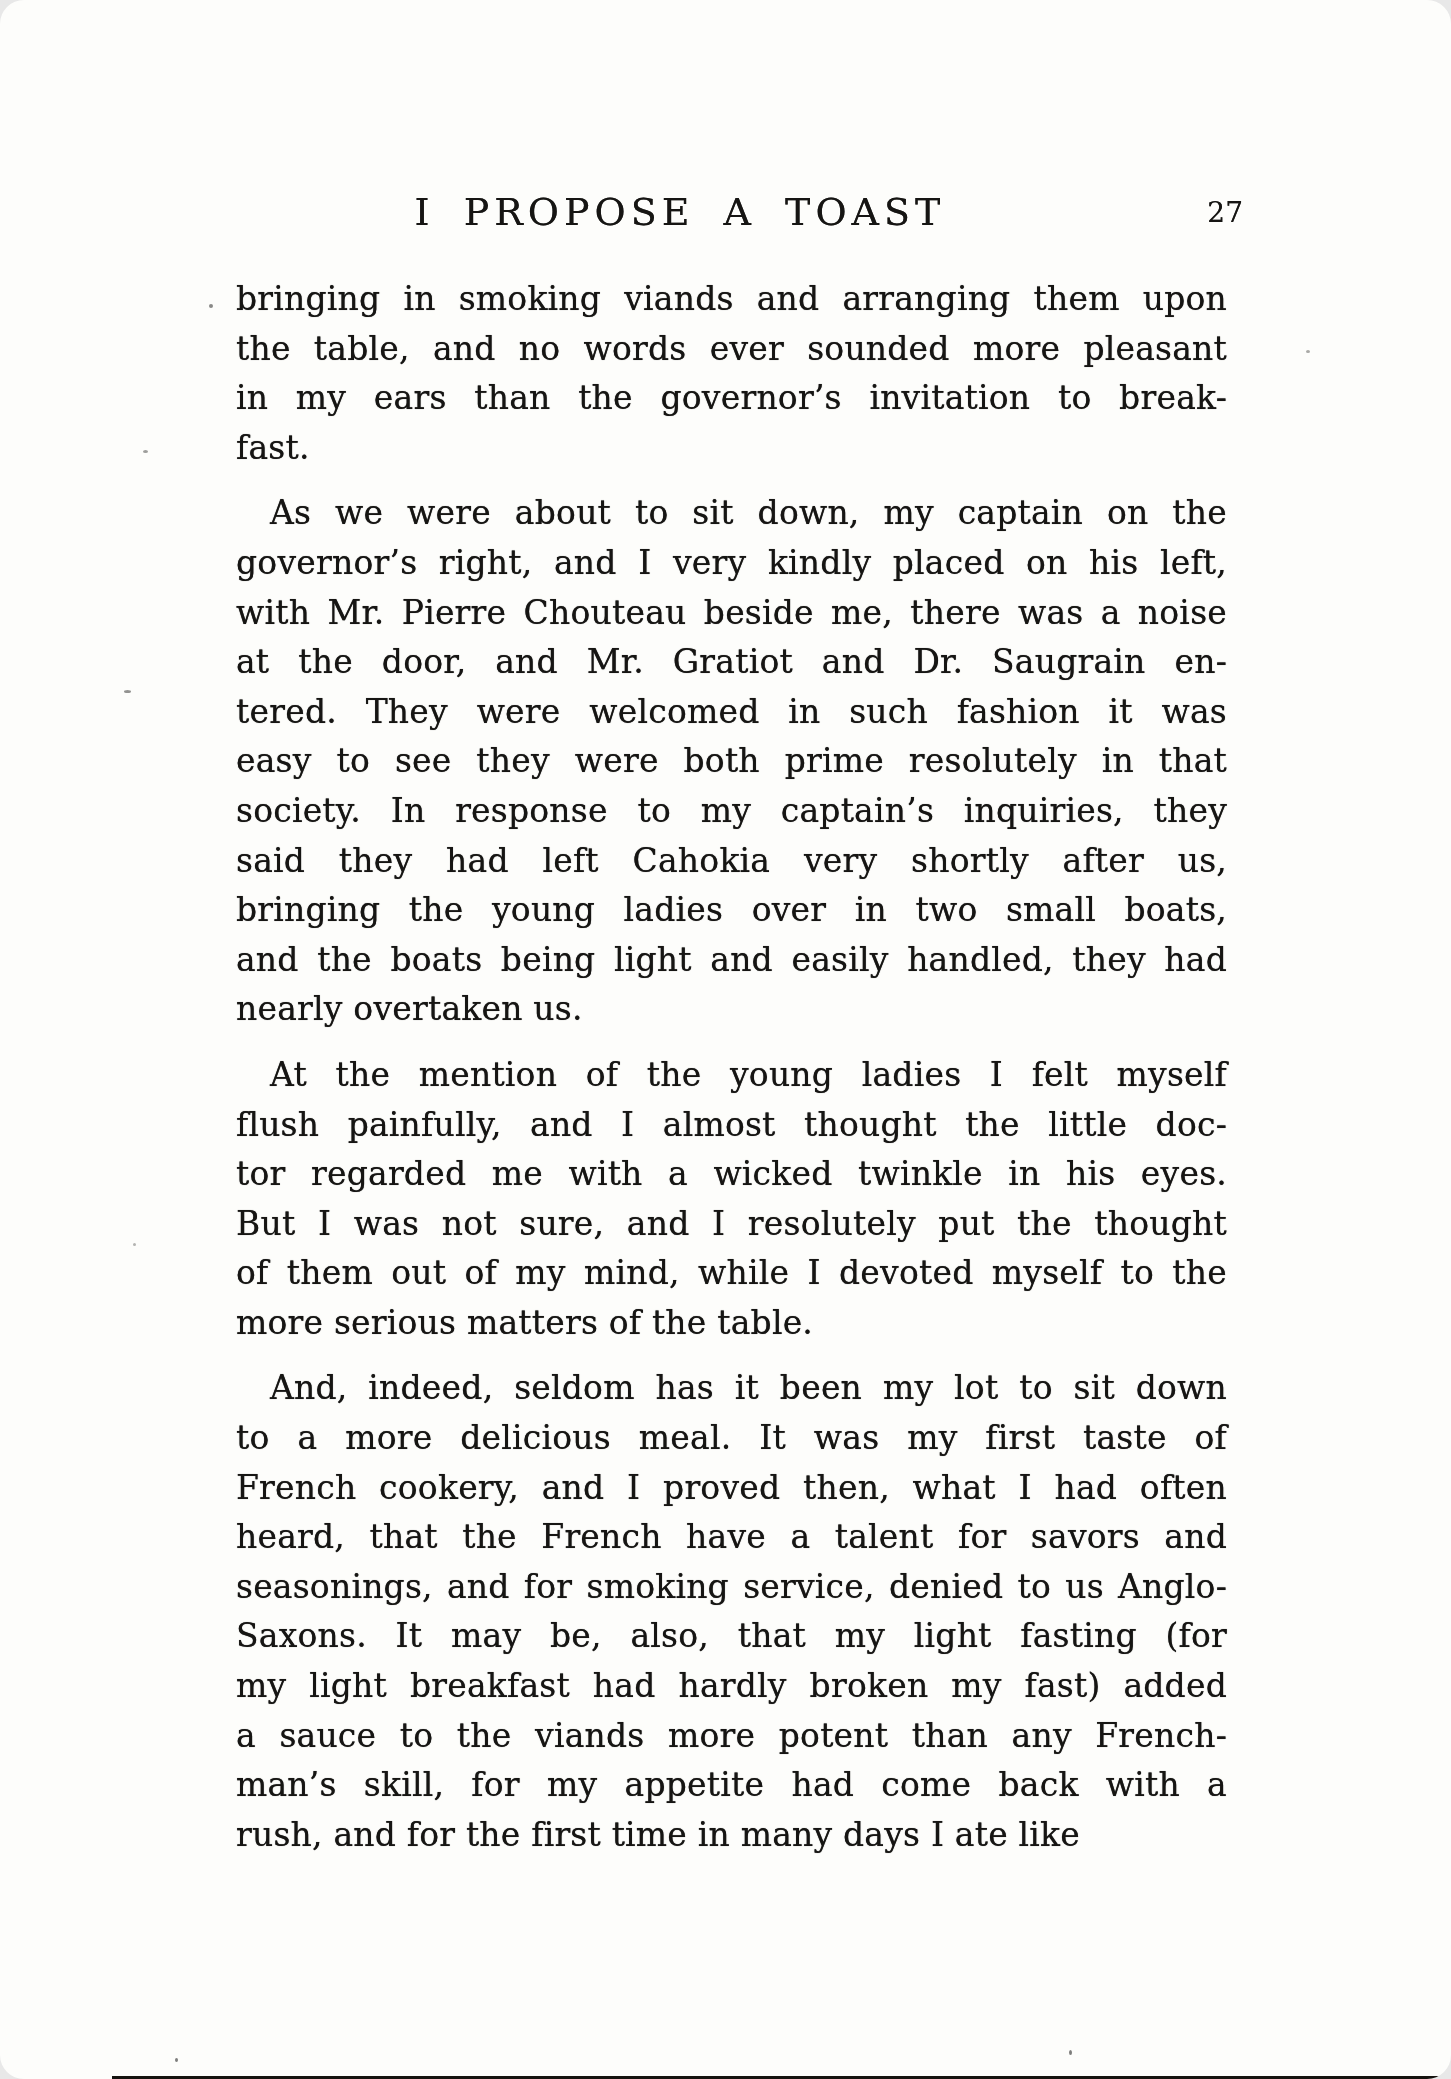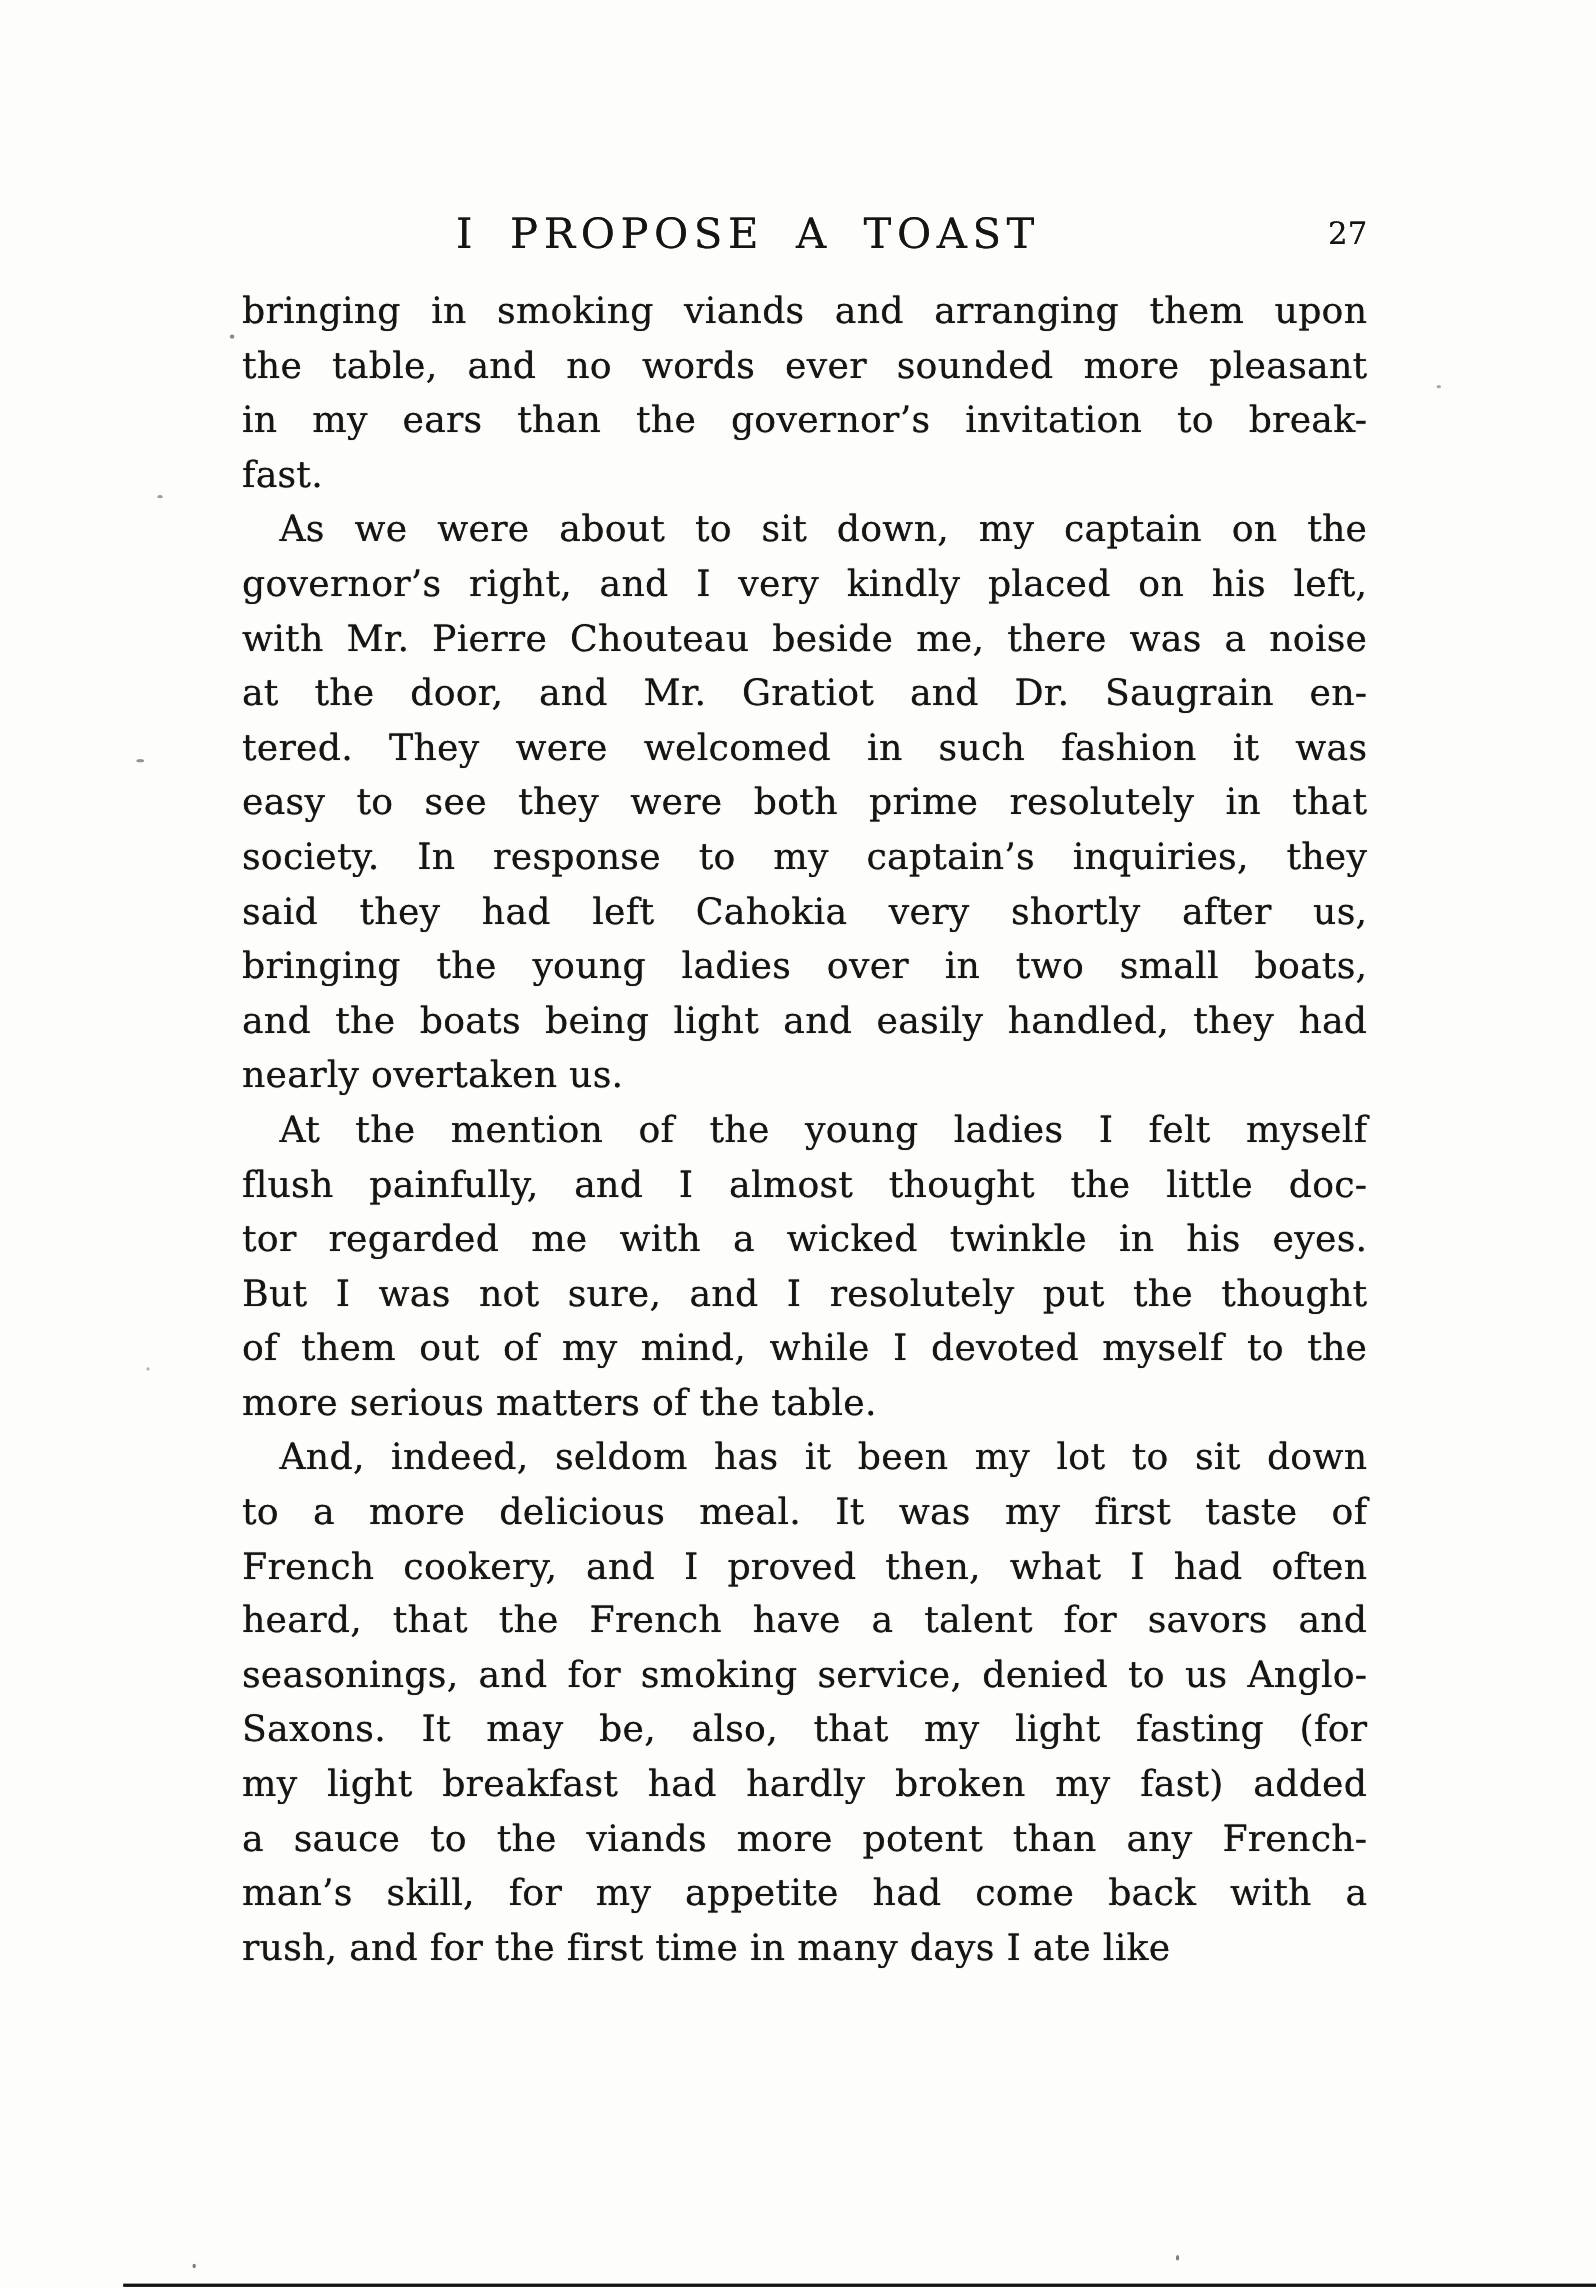--- a/index.html
+++ b/index.html
@@ -9,20 +9,21 @@
   }
   .page {
     position: relative;
     width: 1451px;
     height: 2079px;
     margin: 0 auto;
     background: #fdfdfb;
     overflow: hidden;
     font-family: "DejaVu Serif", "Liberation Serif", serif;
     color: #161513;
+    border-radius: 24px;
   }
   
   .running-head {
     position: absolute;
     top: 190px;
     left: 220px;
     width: 1023px;
     height: 50px;
   }
   .head-title {
@@ -50,21 +51,21 @@
   .text-block {
     position: absolute;
     top: 258px;
     left: 220px;
     width: 1023px;
     font-size: 33px;
     line-height: 49.6px;
     letter-spacing: 0.2px;
     text-shadow: 0 0 0.7px rgba(10,10,10,0.8);
   }
-  .para { margin: 0; padding: 0; }
+  .para { margin: 16px; padding: 0; }
   .line {
     text-align: justify;
     text-align-last: justify;
   }
   .line.last { text-align-last: left; }
   .line.first-indent { text-indent: 34px; }
   
   .speck {
     position: absolute;
     background: #2a2a28;

